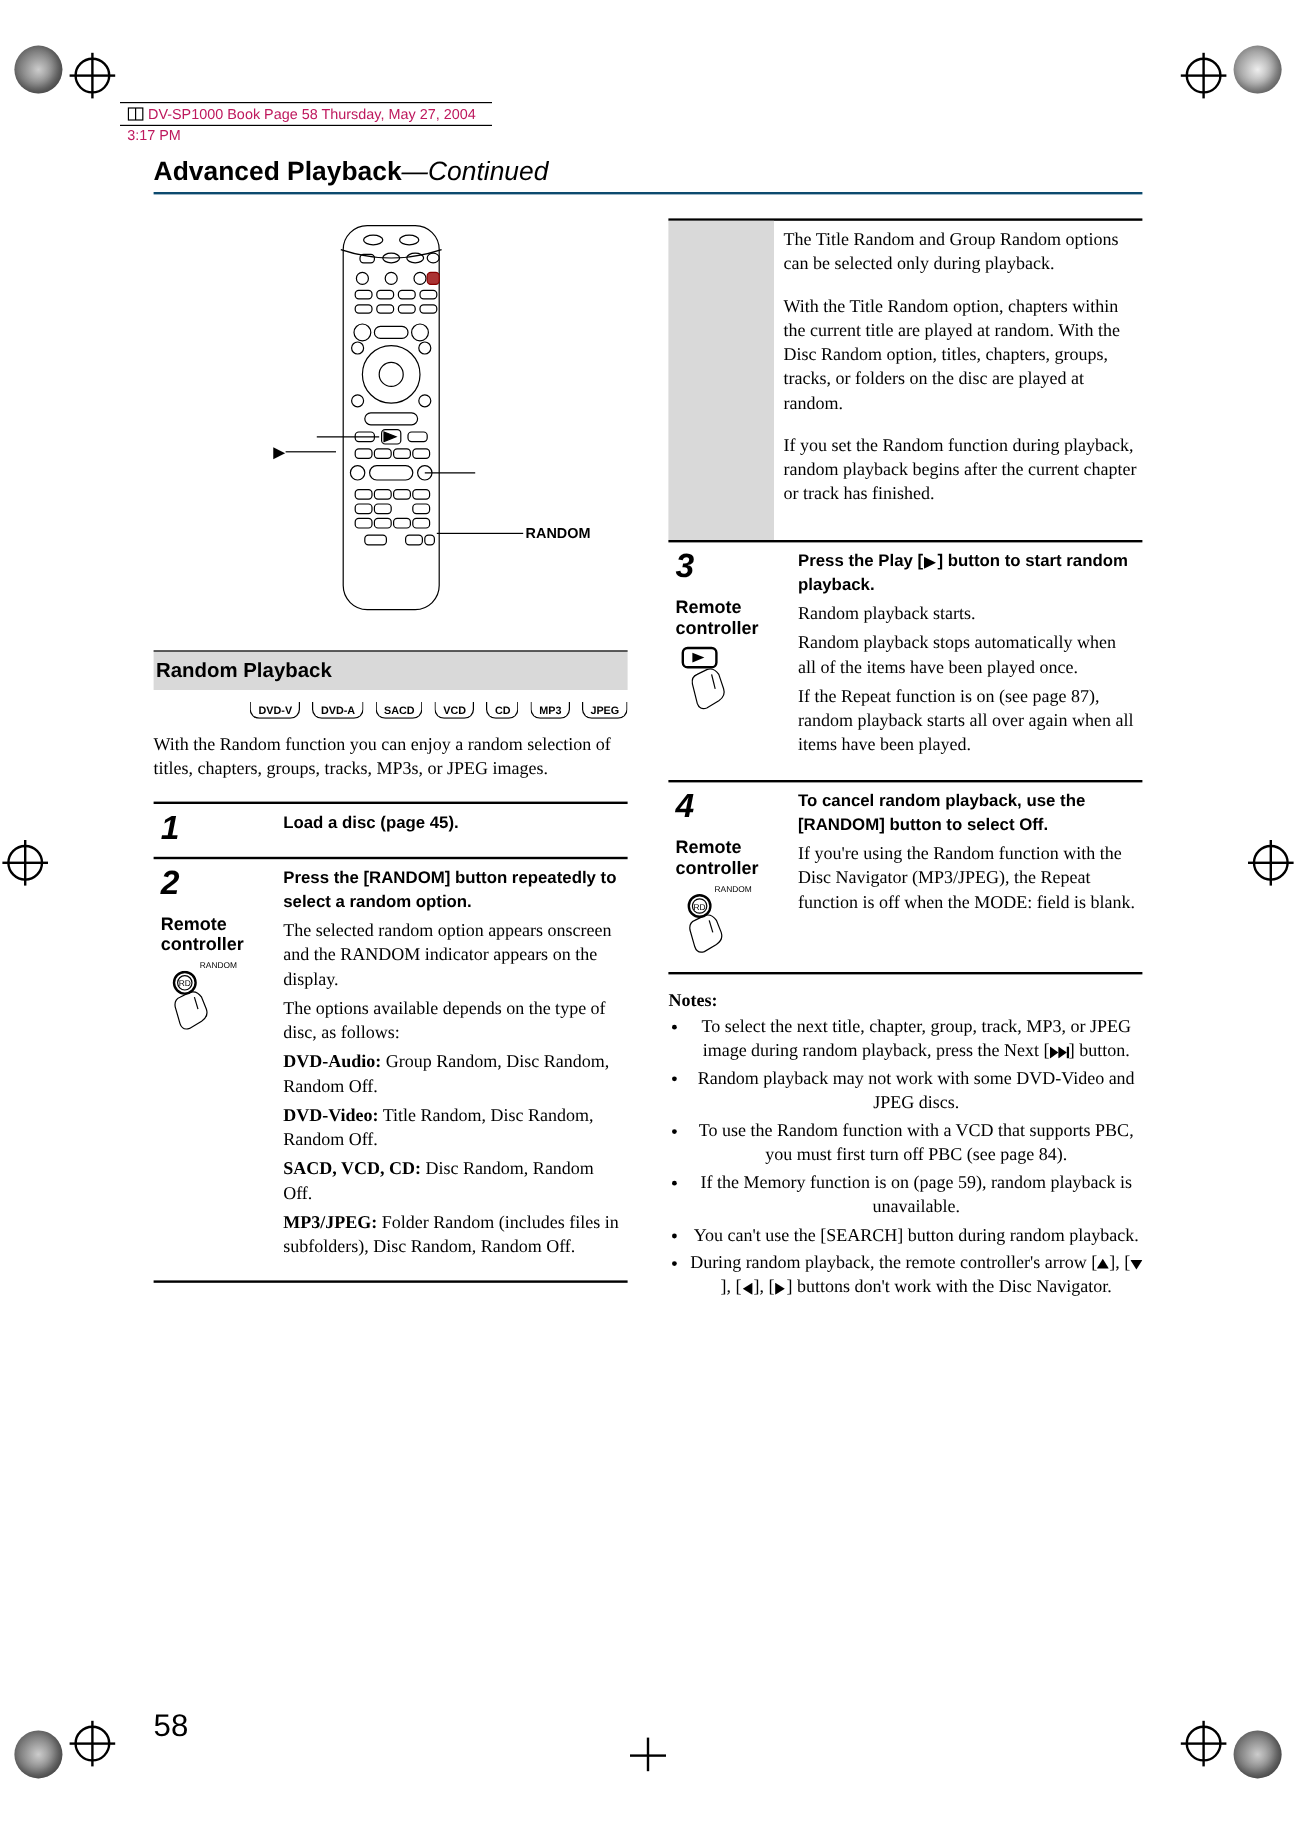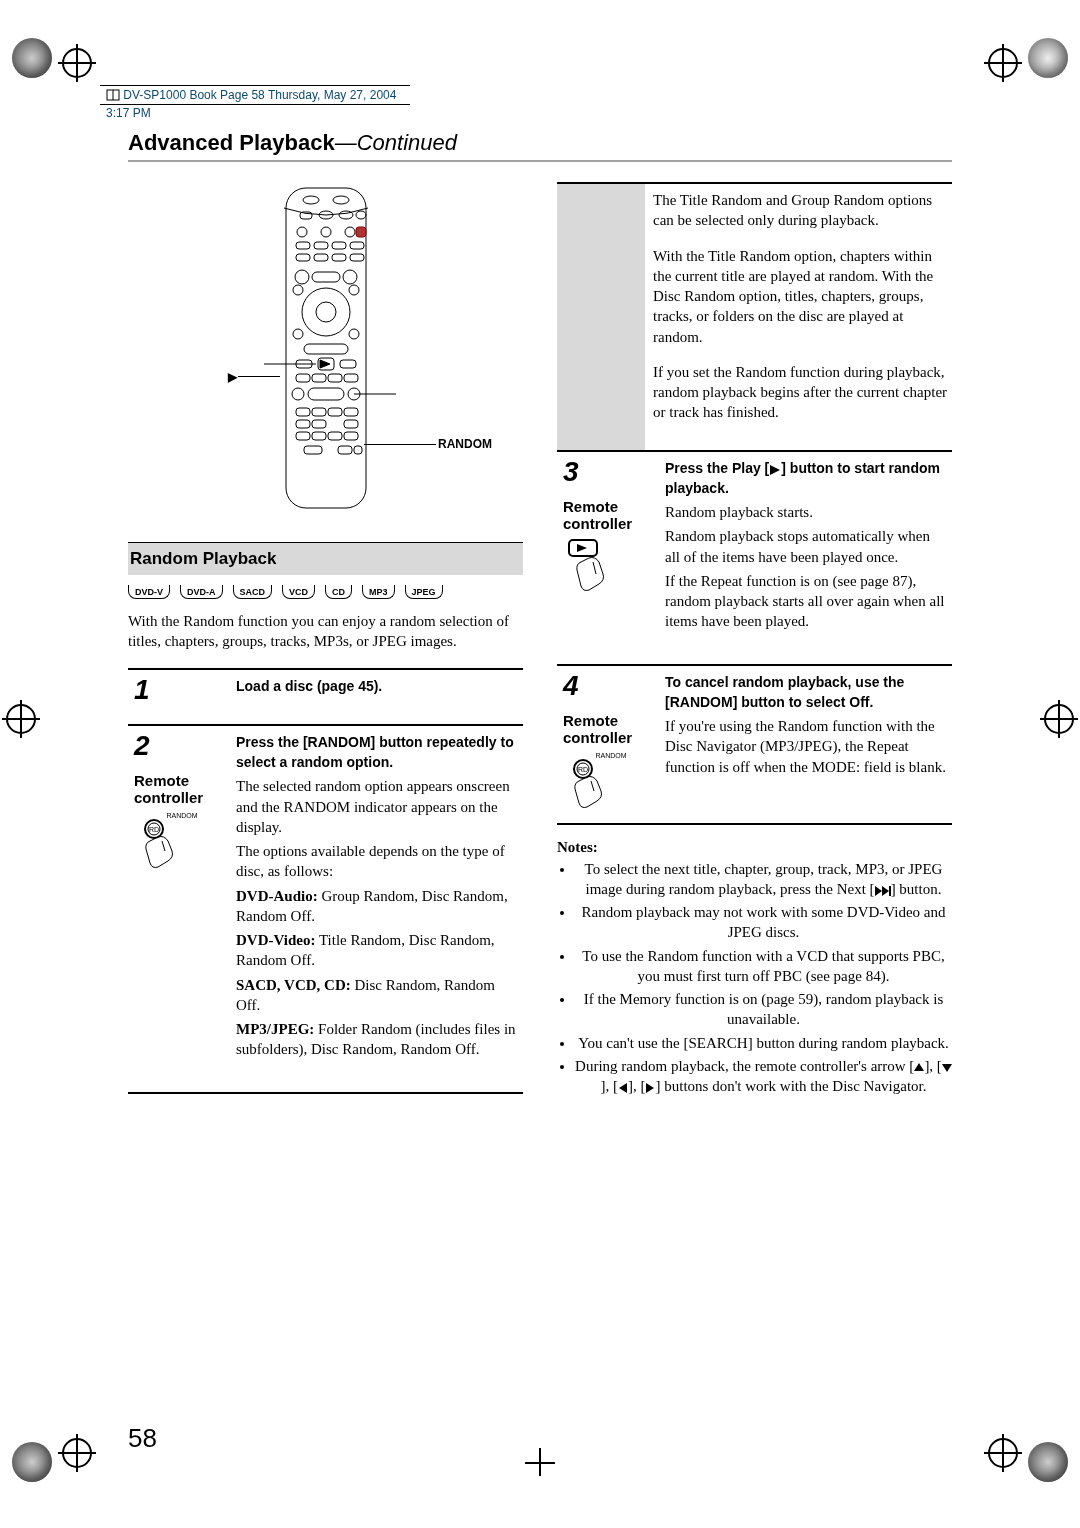--- a/index.html
+++ b/index.html
@@ -23,44 +23,44 @@
   .reg.br{bottom:60px;right:62px;}
   .reg.ml{top:704px;left:6px;}
   .reg.mr{top:704px;right:6px;}
   .crop-b{position:absolute;bottom:52px;left:50%;width:2px;height:28px;background:#000;transform:translateX(-50%);}
   .crop-bh{position:absolute;bottom:64px;left:50%;width:30px;height:2px;background:#000;transform:translateX(-50%);}
   .dot{position:absolute;width:40px;height:40px;border-radius:50%;background:radial-gradient(circle,#ccc 0%, #777 60%, #444 100%);box-shadow:inset -4px -4px 8px rgba(0,0,0,.3);}
   .dot.tl{top:38px;left:12px;}
   .dot.tr{top:38px;right:12px;background:radial-gradient(circle,#eee 0%, #aaa 50%, #666 100%);}
   .dot.bl{bottom:46px;left:12px;}
   .dot.br{bottom:46px;right:12px;}
-  .header-line{position:absolute;top:85px;left:100px;right:670px;border-top:1px solid #000;border-bottom:1px solid #000;height:18px;padding:0 6px;font-family:Arial,sans-serif;font-size:12px;color:#0c4a6e;line-height:18px;}
+  .header-line{position:absolute;top:85px;left:100px;right:670px;border-top:1px solid #000;border-bottom:1px solid #000;height:18px;padding:0 6px;font-family:Arial,sans-serif;font-size:12px;color:#be185d;line-height:18px;}
   .page{position:absolute;top:130px;left:128px;right:128px;bottom:60px;}
-  .title-row{font-family:Arial,sans-serif;font-size:22px;font-weight:bold;border-bottom:2px solid #a3a3a3;padding-bottom:4px;margin-bottom:20px;}
+  .title-row{font-family:Arial,sans-serif;font-size:22px;font-weight:bold;border-bottom:2px solid #0c4a6e;padding-bottom:4px;margin-bottom:20px;}
   .title-row .em{font-style:italic;font-weight:normal;}
   .columns{display:flex;gap:34px;}
   .col{width:50%;}
   .remote-block{height:340px;position:relative;margin-bottom:20px;}
   .remote-svg{display:block;margin:0 auto;}
   .callout{position:absolute;font-family:Arial,sans-serif;font-size:12px;font-weight:bold;}
   .callout.play{top:188px;left:100px;}
   .callout.rand{top:255px;left:310px;}
   .lead{position:absolute;height:1px;background:#000;}
   .section-header{background:#d9d9d9;border-top:1px solid #000;font-family:Arial,sans-serif;font-size:17px;font-weight:bold;padding:6px 2px;margin-top:6px;}
-  .formats{margin:10px 0 6px 0;display:flex;gap:10px;font-family:Arial,sans-serif;font-size:9px;font-weight:bold;}
+  .formats{margin:10px 0 6px 0;display:flex;gap:10px;font-family:Arial,sans-serif;font-size:9px;font-weight:bold;justify-content:flex-end;}
   .fmt{padding:1px 6px 0 6px;border-bottom:1px solid #000;border-left:1px solid #000;border-right:1px solid #000;border-radius:0 0 8px 8px;line-height:12px;}
   .intro{margin:12px 0 16px 0;line-height:1.35;}
   .steps{}
   .step{border-top:2px solid #000;display:flex;}
   .step.last{border-bottom:2px solid #000;}
   .step-num{width:96px;flex-shrink:0;padding:6px 6px 10px 6px;}
   .bignum{font-family:Arial,sans-serif;font-style:italic;font-weight:bold;font-size:28px;line-height:1;}
   .sublabel{font-family:Arial,sans-serif;font-size:15px;font-weight:bold;margin-top:12px;}
   .mini-btn{margin-top:6px;}
-  .step-body{padding:6px 4px 28px 0;line-height:1.35;}
+  .step-body{padding:6px 4px 14px 0;line-height:1.35;}
   .step-body .lead-in{font-family:Arial,sans-serif;font-weight:bold;font-size:14px;}
   .step-body p{margin:4px 0;}
   .step-body .bld{font-weight:bold;}
   .notes-h{font-weight:bold;margin-top:14px;}
   ul.notes{margin:2px 0 0 0;padding-left:18px;text-align:center;}
   ul.notes li{margin:3px 0;line-height:1.35;}
   .pagenum{position:absolute;bottom:14px;left:0;font-family:Arial,sans-serif;font-size:26px;}
   svg.icon{vertical-align:-2px;}
   .col2-top{border-top:2px solid #000;display:flex;margin-bottom:0px;}
   .col2-top .left{width:88px;background:#d9d9d9;flex-shrink:0;}

